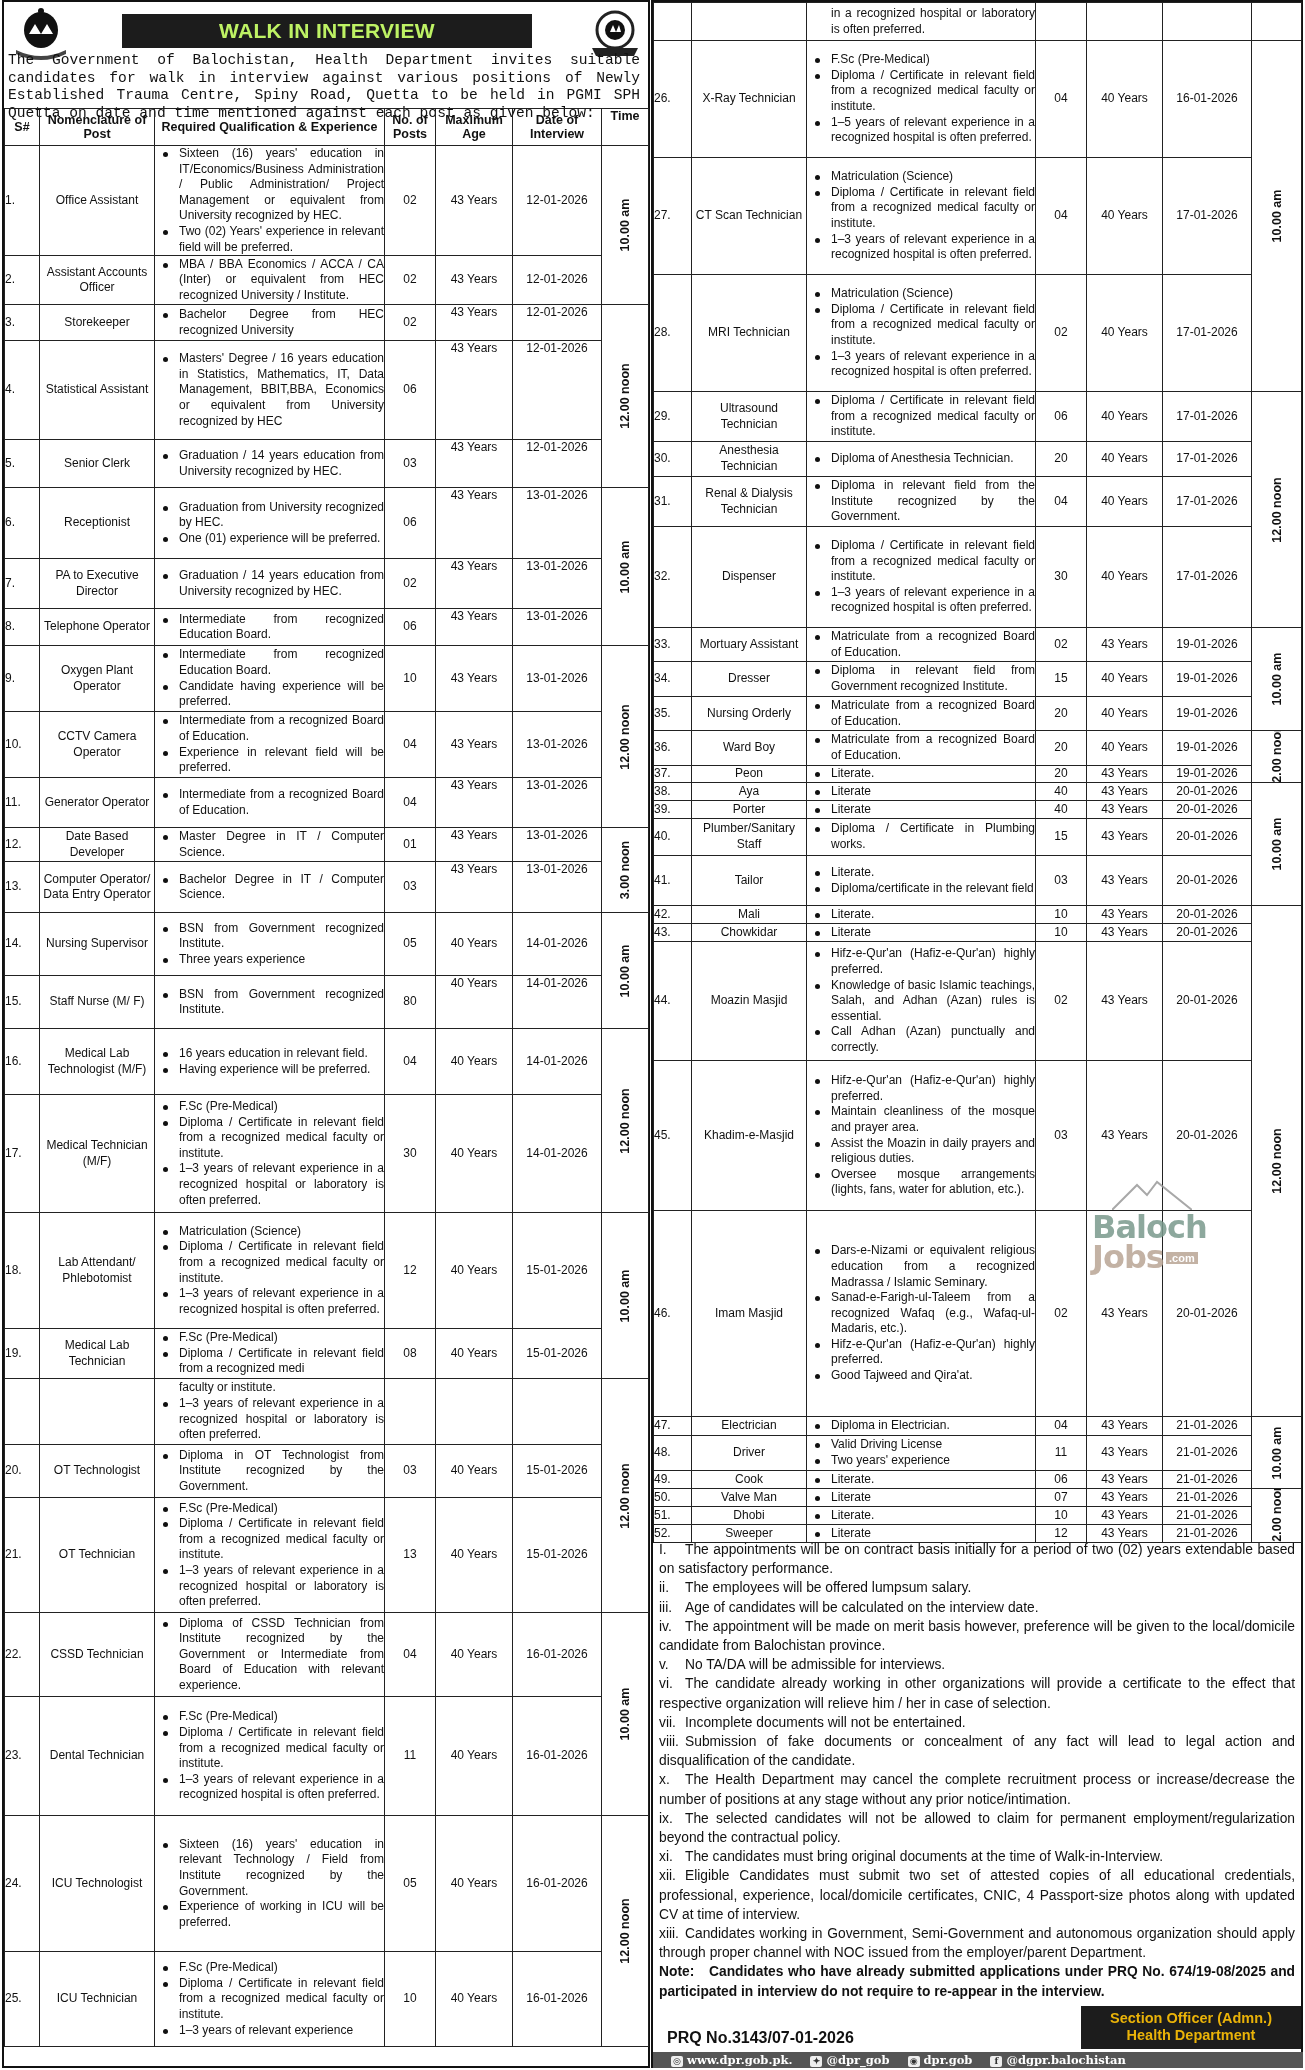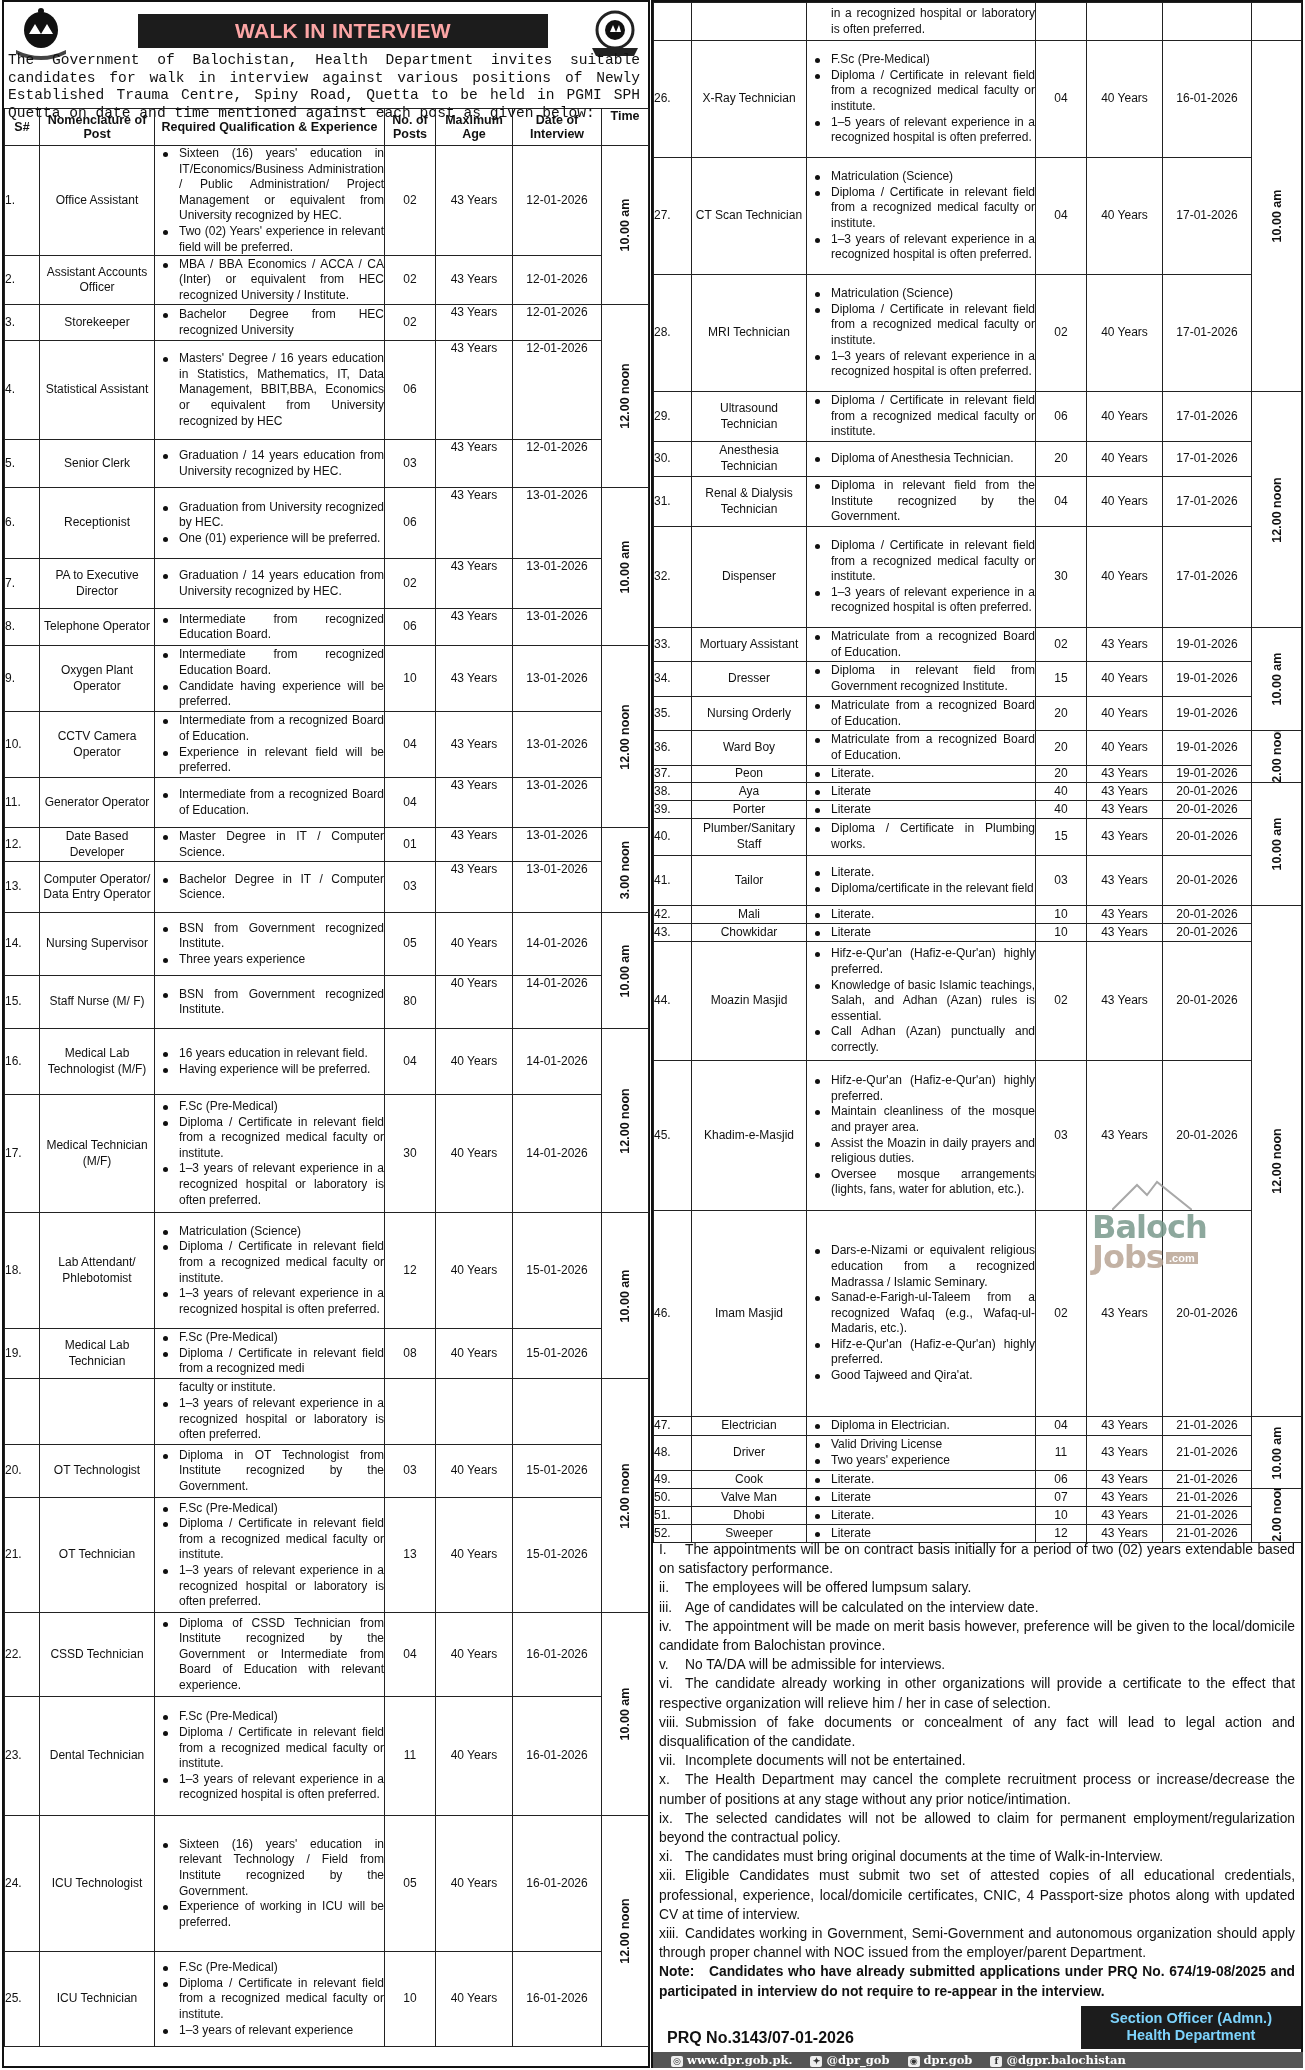--- a/index.html
+++ b/index.html
@@ -1,41 +1,41 @@
 <!DOCTYPE html>
 <html><head>
 <meta charset="utf-8">
 <style>
   html,body{margin:0;padding:0;background:#fff;}
   body{width:1305px;height:2070px;position:relative;overflow:hidden;font-family:"Liberation Sans",sans-serif;color:#111;}
   .panel{position:absolute;top:0;border:2px solid #111;box-sizing:border-box;background:#fff;}
   #left{left:2px;width:648px;height:2068px;}
   #right{left:651px;width:652px;height:2068px;}
   .logo{position:absolute;width:58px;height:54px;}
-  .banner{position:absolute;left:134px;top:12px;width:410px;height:34px;background:#1c1c1c;color:#fca5a5;font-weight:bold;font-size:21px;text-align:center;line-height:34px;letter-spacing:0.3px;}
+  .banner{position:absolute;left:118px;top:12px;width:410px;height:34px;background:#1c1c1c;color:#bef264;font-weight:bold;font-size:21px;text-align:center;line-height:34px;letter-spacing:0.3px;}
   .intro{position:absolute;left:4px;top:50px;width:632px;font-size:14.6px;line-height:17.5px;text-align:justify;font-family:Liberation Mono, monospace;}
   table.grid{position:absolute;border-collapse:collapse;table-layout:fixed;font-size:12px;line-height:15.6px;}
   table.grid td, table.grid th{border:1.5px solid #222;padding:0;vertical-align:middle;overflow:hidden;}
   table.grid th{font-weight:bold;font-size:12.5px;line-height:14px;text-align:center;}
   td.sn{text-align:left;padding-left:5px;}
   td.post{text-align:center;padding:0 4px;}
   td.qual{padding:0 3px 0 4px;vertical-align:top;}
   td.c{text-align:center;}
   td.time{position:relative;}
   .vt{position:absolute;left:50%;top:50%;transform:translate(-50%,-50%) rotate(-90deg);white-space:nowrap;font-weight:bold;font-size:12.5px;line-height:14px;text-align:center;}
   ul.q{margin:0;padding:0;list-style:none;}
   ul.q li{position:relative;padding-left:24px;text-align:justify;}
   ul.q li:before{content:"";position:absolute;left:8px;top:6px;width:5px;height:5px;border-radius:50%;background:#111;}
   .top{vertical-align:top !important;}
   .notes{position:absolute;left:6px;top:1538px;width:636px;font-size:13.8px;line-height:19.2px;text-align:justify;}
   .notes p{margin:0;}
   .notes .num{display:inline-block;min-width:26px;}
   .notes .note{font-weight:bold;}
   .prq{position:absolute;left:14px;top:2027px;font-weight:bold;font-size:16px;}
-  .signbox{position:absolute;left:428px;top:2004px;width:220px;height:43px;background:#1c1c1c;color:#7dd3fc;font-weight:bold;font-size:14.5px;line-height:17px;text-align:center;padding-top:4px;box-sizing:border-box;}
+  .signbox{position:absolute;left:428px;top:2004px;width:220px;height:43px;background:#1c1c1c;color:#eab308;font-weight:bold;font-size:14.5px;line-height:17px;text-align:center;padding-top:4px;box-sizing:border-box;}
   .footer{position:absolute;left:0;top:2050px;width:650px;height:16px;background:#555;color:#fff;font-family:"DejaVu Serif",serif;font-weight:bold;font-size:11.5px;line-height:16px;display:flex;gap:18px;padding-left:18px;box-sizing:border-box;}
   .footer span{white-space:nowrap;}
   .ico{display:inline-block;width:12px;height:11px;background:#eee;color:#333;font-size:9px;line-height:11px;text-align:center;margin-right:4px;border-radius:2px;}
   .watermark{position:absolute;left:439px;top:1178px;width:130px;height:115px;opacity:0.85;pointer-events:none;}
   .wm1{position:absolute;top:28px;left:0;font-size:32px;font-weight:bold;color:#7a9a8c;font-family:"DejaVu Sans",sans-serif;letter-spacing:-1px;}
   .wm2{position:absolute;top:58px;left:0;font-size:32px;font-weight:bold;color:#b9a595;font-family:"DejaVu Sans",sans-serif;letter-spacing:-1px;}
   .wm3{position:absolute;top:72px;left:74px;font-size:11px;font-weight:bold;color:#fff;background:#b9a595;padding:0 3px;}
 </style>
 <style>ul.q li.nobullet:before{display:none}</style></head>
 <body>
@@ -848,22 +848,22 @@
     <span class="wm3">.com</span>
   </div>
 
   <div class="notes" id="notes">
       <p><span class="num">I.</span><span>The appointments will be on contract basis initially for a period of two (02) years extendable based on satisfactory performance.</span></p>
       <p><span class="num">ii.</span><span>The employees will be offered lumpsum salary.</span></p>
       <p><span class="num">iii.</span><span>Age of candidates will be calculated on the interview date.</span></p>
       <p><span class="num">iv.</span><span>The appointment will be made on merit basis however, preference will be given to the local/domicile candidate from Balochistan province.</span></p>
       <p><span class="num">v.</span><span>No TA/DA will be admissible for interviews.</span></p>
       <p><span class="num">vi.</span><span>The candidate already working in other organizations will provide a certificate to the effect that respective organization will relieve him / her in case of selection.</span></p>
+      <p><span class="num">vii.</span><span>Incomplete documents will not be entertained.</span></p>
       <p><span class="num">viii.</span><span>Submission of fake documents or concealment of any fact will lead to legal action and disqualification of the candidate.</span></p>
-      <p><span class="num">vii.</span><span>Incomplete documents will not be entertained.</span></p>
       <p><span class="num">x.</span><span>The Health Department may cancel the complete recruitment process or increase/decrease the number of positions at any stage without any prior notice/intimation.</span></p>
       <p><span class="num">ix.</span><span>The selected candidates will not be allowed to claim for permanent employment/regularization beyond the contractual policy.</span></p>
       <p><span class="num">xi.</span><span>The candidates must bring original documents at the time of Walk-in-Interview.</span></p>
       <p><span class="num">xii.</span><span>Eligible Candidates must submit two set of attested copies of all educational credentials, professional, experience, local/domicile certificates, CNIC, 4 Passport-size photos along with updated CV at time of interview.</span></p>
       <p><span class="num">xiii.</span><span>Candidates working in Government, Semi-Government and autonomous organization should apply through proper channel with NOC issued from the employer/parent Department.</span></p>
       <p class="note"><span class="num" style="min-width: 50px;">Note:</span><span>Candidates who have already submitted applications under PRQ No. 674/19-08/2025 and participated in interview do not require to re-appear in the interview.</span></p>
     </div>
 
   <div class="prq">PRQ No.3143/07-01-2026</div>
   <div class="signbox">

